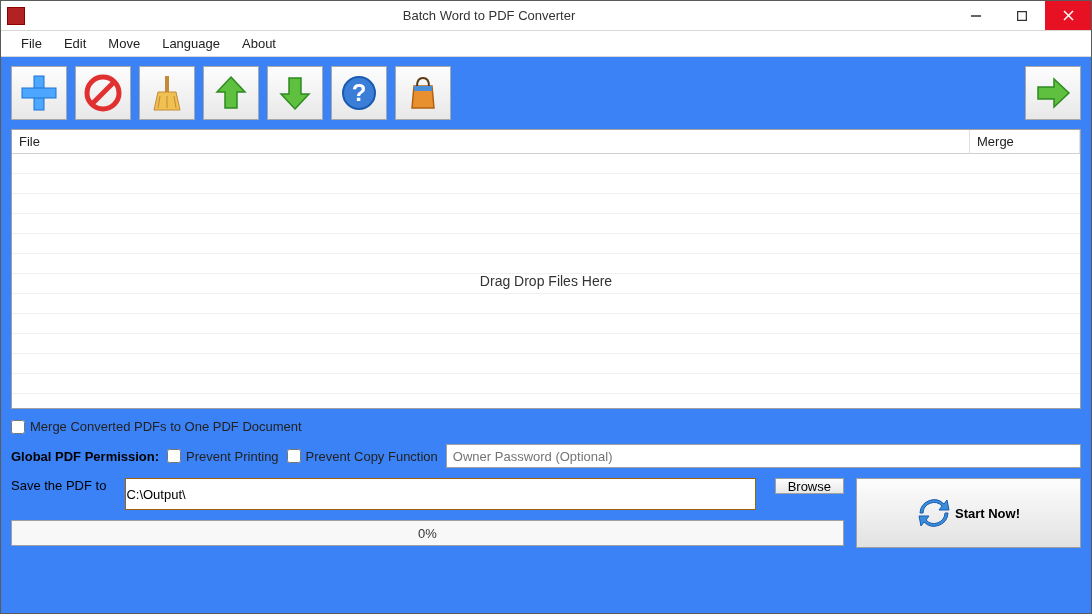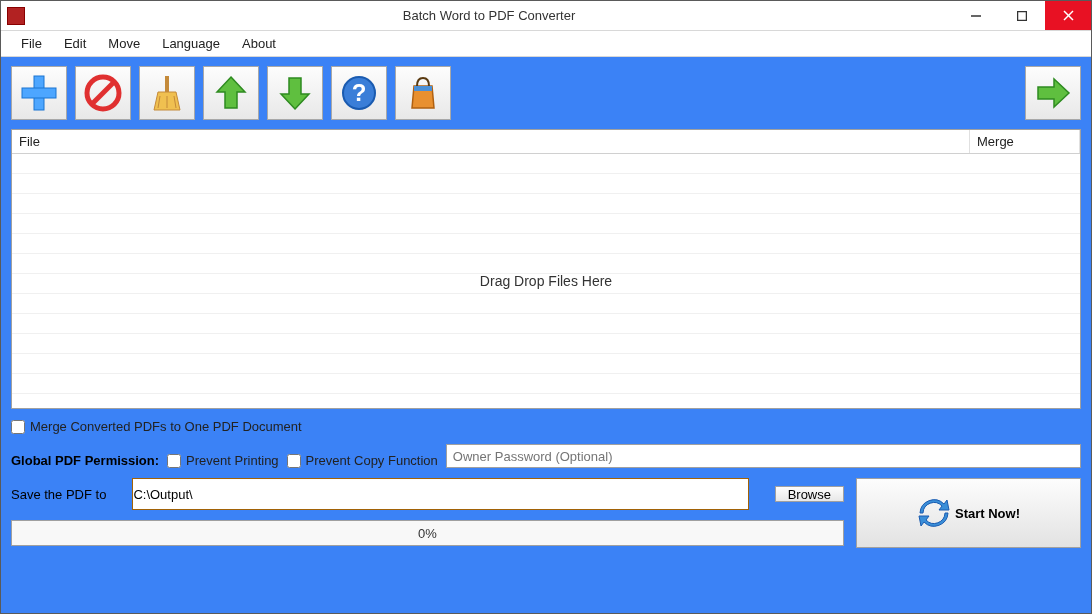--- a/index.html
+++ b/index.html
@@ -17,29 +17,29 @@
 .toolbar { padding: 9px 10px; display: flex; gap: 8px; }
 .toolbtn { width: 56px; height: 54px; border: 1px solid #a8a8a8; background: linear-gradient(#fdfdfd,#e8e8e8); display: flex; align-items: center; justify-content: center; cursor: pointer; }
 .spacer { flex: 1; }
 .listarea { margin: 0 10px; border: 1px solid #a0a0a0; background: #fff; height: 280px; display: flex; flex-direction: column; position: relative; }
 .listhdr { display: flex; background: #fff; border-bottom: 1px solid #d0d0d0; }
 .listhdr .col { padding: 4px 7px; font-size: 13px; color: #222; border-right: 1px solid #e0e0e0; }
 .colfile { flex: 1; }
 .colfmt { width: 110px; }
 .listbody { flex: 1; position: relative; background: repeating-linear-gradient(#fff, #fff 19px, #f0f0f0 19px, #f0f0f0 20px); }
 .dropmsg { position: absolute; top: 50%; left: 50%; transform: translate(-50%,-50%); font-size: 14px; color: #333; }
-.optrow { display: flex; align-items: flex-end; margin: 10px 10px 0 10px; gap: 8px; font-size: 13px; }
+.optrow { display: flex; align-items: center; margin: 10px 10px 0 10px; gap: 8px; font-size: 13px; }
 .optrow label { display: flex; align-items: center; gap: 5px; cursor: pointer; }
 .optrow input[type=checkbox] { width: 14px; height: 14px; cursor: pointer; }
 .optrow .lbl { color: #222; }
 .optrow .lblbold { font-weight: bold; }
 .pwinput { flex: 1; height: 24px; border: 1px solid #a0a0a0; padding: 2px 6px; font-size: 13px; }
 .bottomarea { display: flex; margin: 10px; gap: 12px; align-items: flex-start; }
 .leftcol { flex: 1; display: flex; flex-direction: column; gap: 10px; }
-.saverow { display: flex; align-items: center; gap: 26px; }
+.saverow { display: flex; gap: 19px; }
 .saverow .pathfld { flex: 1; height: 32px; border: 1px solid #a16207; padding: 2px 0; font-size: 13px; background: #fff; }
 .browsebtn { height: 16px; padding: 0 12px; border: 1px solid #a0a0a0; background: linear-gradient(#fdfdfd,#e8e8e8); cursor: pointer; font-size: 13px; }
 .progress { height: 26px; border: 1px solid #a0a0a0; background: #f8f8f8; display: flex; align-items: center; justify-content: center; font-size: 13px; color: #333; }
 .startbtn { width: 225px; height: 70px; border: 1px solid #a0a0a0; background: linear-gradient(#fdfdfd,#e2e2e2); display: flex; flex-direction: row; align-items: center; justify-content: center; gap: 4px; cursor: pointer; font-weight: bold; font-size: 13px; }
 </style>
 </head>
 <body>
 
 <div class="window">
 

